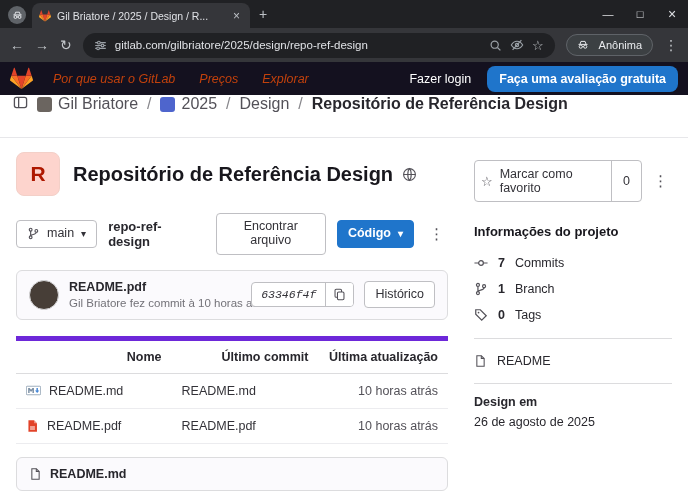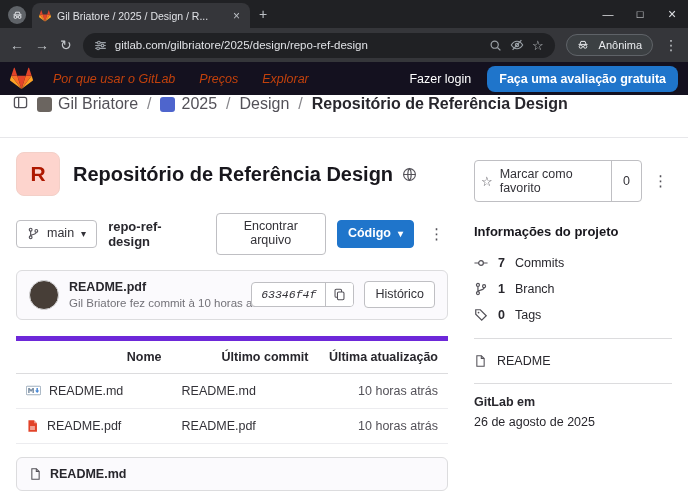--- a/index.html
+++ b/index.html
@@ -394,16 +394,16 @@
         <svg width="13" height="14" viewBox="0 0 16 16" fill="none" stroke="currentColor" stroke-width="1.3">
           <path d="M3.5 1.5H9l3.5 3.5v9.5h-9z"></path>
             <path d="M9 1.5V5h3.5"></path>
         </svg>
       </span>
       <span>README</span>
     </div>
 
     <hr class="side-divider">
 
-    <div class="created-label">GitLab em</div>
+    <div class="created-label">Design em</div>
     <div class="created-date">26 de agosto de 2025</div>
   </div>
 </div>
 
 </body></html>

